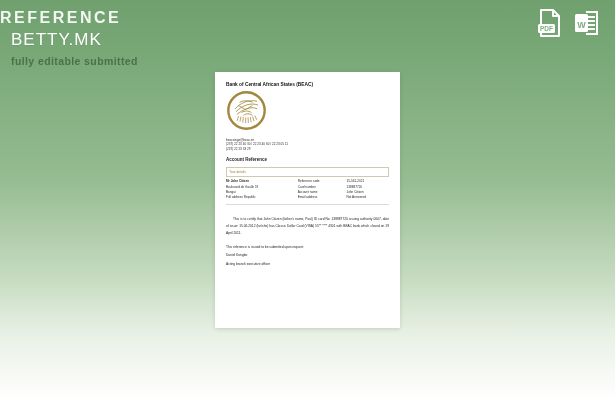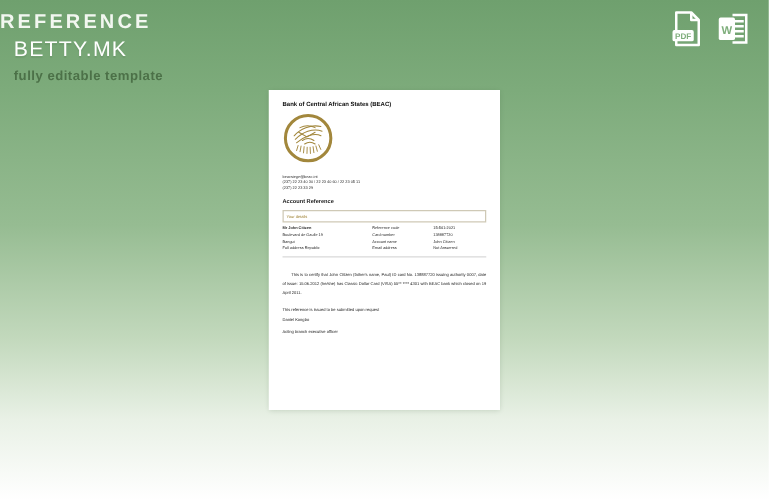--- a/index.html
+++ b/index.html
@@ -54,21 +54,21 @@
   .doc-closing { margin-top: 8px; font-size: 3.25px; color: #222; }
   .doc-sign-name { margin-top: 4.5px; font-size: 3.25px; color: #222; }
   .doc-sign-title { margin-top: 4.5px; font-size: 3.25px; color: #222; }
 </style>
 </head>
 <body>
 
 <div class="header">
   <div class="brand-block">
     <div class="brand">BETTY.MK</div>
-    <div class="tagline">fully editable template</div>
+    <div class="tagline">fully editable submitted</div>
   </div>
 
   <div class="page-title">REFERENCE</div>
 
   <div class="header-icons">
 
     <svg class="file-icon" viewBox="0 0 28 30">
       <path d="M5 2 h12 l6 6 v20 h-18 z" fill="none" stroke="#ffffff" stroke-width="2" stroke-linejoin="round"></path>
       <path d="M17 2 v6 h6" fill="none" stroke="#ffffff" stroke-width="2" stroke-linejoin="round"></path>
       <rect x="2" y="16" width="17" height="9" rx="1.5" fill="#ffffff"></rect>

